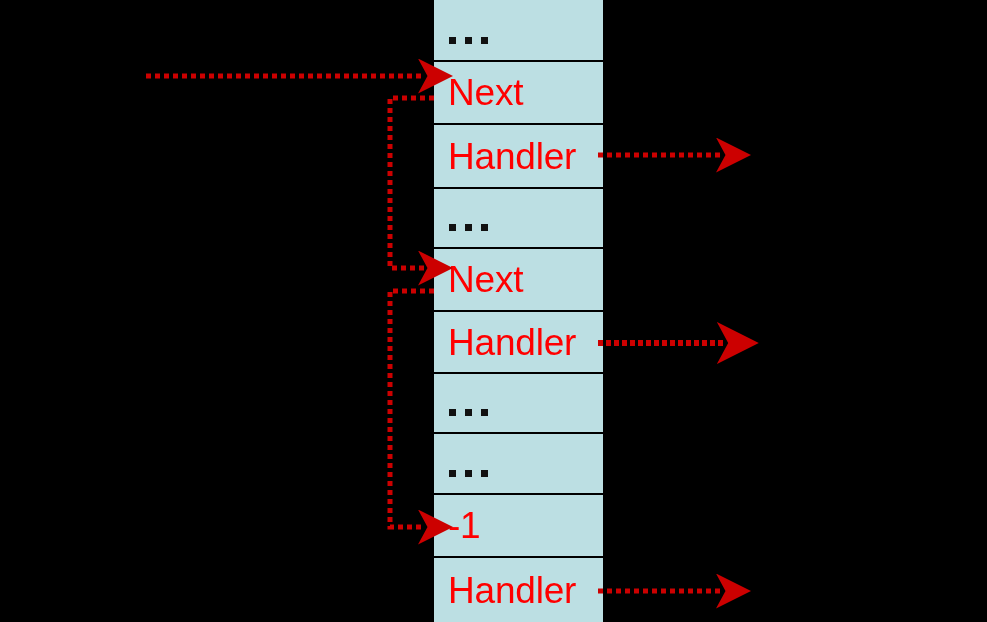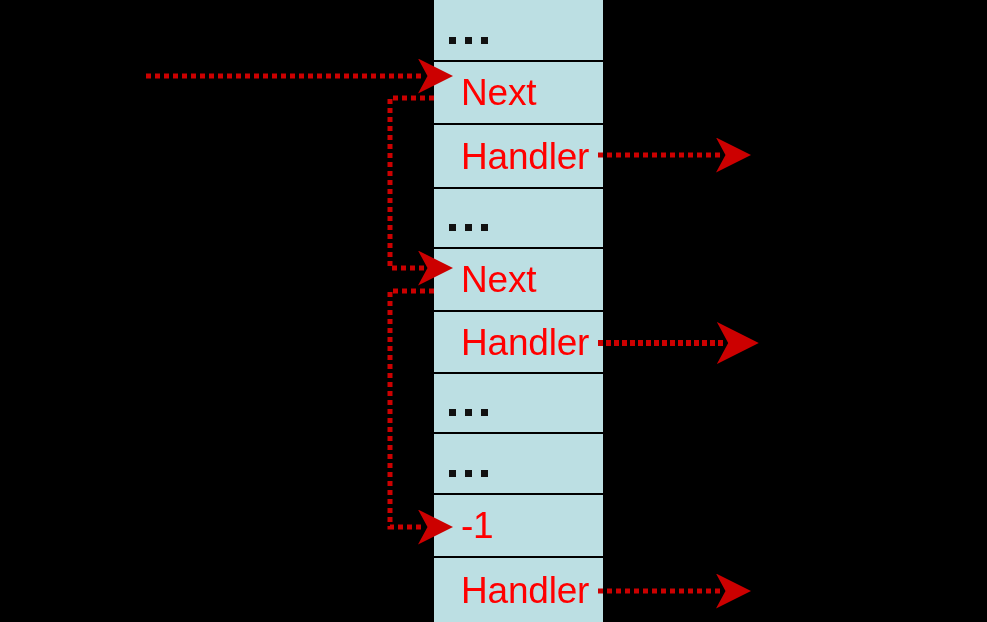--- a/index.html
+++ b/index.html
@@ -37,21 +37,21 @@
     width: 169px;
     background: #bcdfe3;
     box-sizing: border-box;
     display: flex;
     align-items: center;
   }
   .cell-label {
     color: #ff0000;
     font-size: 37px;
     line-height: 1;
-    padding-left: 27px;
+    padding-left: 14px;
     white-space: nowrap;
     letter-spacing: -0.2px;
   }
   
   .ellipsis {
     padding-left: 15px;
     display: flex;
     align-items: flex-end;
     gap: 9px;
     height: 100%;

